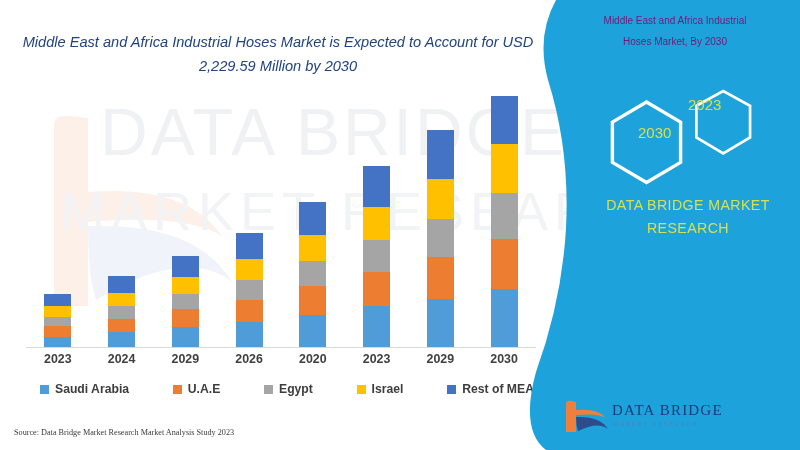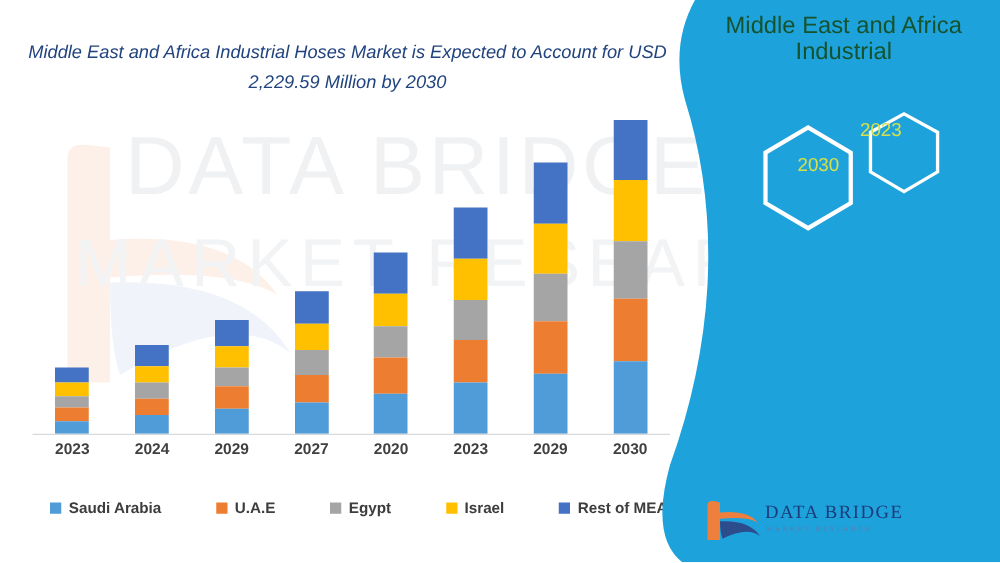--- a/index.html
+++ b/index.html
@@ -118,21 +118,20 @@
 
   
   .legend {
     position: absolute;
     left: 40px; top: 382px;
     width: 500px;
     display: flex;
     align-items: center;
     justify-content: space-between;
     padding-right: 6px;
-    margin-top: 17px;
   }
   .legend-item { display: flex; align-items: center; gap: 6px; }
   .swatch { width: 9px; height: 9px; display: block; }
   .legend-label {
     font-size: 12.2px;
     font-weight: bold;
     color: #3d3d3d;
     white-space: nowrap;
   }
 
@@ -154,22 +153,22 @@
     position: absolute;
     left: 0; top: 0;
     width: 800px; height: 450px;
     pointer-events: none;
   }
   .panel-head {
     position: absolute;
     left: 556px; top: 10px;
     width: 238px;
     text-align: center;
-    color: #14532d;
-    font-size: 19px;
+    color: #701a75;
+    font-size: 10px;
     line-height: 21px;
   }
   .hexwrap {
     position: absolute;
     left: 600px; top: 88px;
     width: 190px; height: 110px;
   }
   .hex-label {
     position: absolute;
     color: #d5e04b;
@@ -304,21 +303,21 @@
           </div>
         </div>
       </div>
     <div class="axis-line"></div>
   </div>
 
   <div class="xlabels" id="xlabels">
       <span>2023</span>
       <span>2024</span>
       <span>2029</span>
-      <span>2027</span>
+      <span>2026</span>
       <span>2020</span>
       <span>2023</span>
       <span>2029</span>
       <span>2030</span>
     </div>
 
   <div class="legend" id="legend">
       <div class="legend-item">
         <span class="swatch" style="background: rgb(79, 156, 217);"></span>
         <span class="legend-label">Saudi Arabia</span>
@@ -335,39 +334,45 @@
         <span class="swatch" style="background: rgb(255, 192, 0);"></span>
         <span class="legend-label">Israel</span>
       </div>
       <div class="legend-item">
         <span class="swatch" style="background: rgb(68, 114, 196);"></span>
         <span class="legend-label">Rest of MEA</span>
       </div>
     </div>
 
   <div class="footer">
+    <span>Source: Data Bridge Market Research Market Analysis Study 2023</span>
   </div>
 
   <svg class="panel" viewBox="0 0 800 450" preserveAspectRatio="none">
     <path d="M800 0 L800 450 L546 450 Q520 430 536 372 Q562 300 566 228 Q570 150 548 80 Q536 36 556 0 Z" fill="#1ea2db"></path>
   </svg>
 
   <div class="panel-head">
     <div>Middle East and Africa Industrial</div>
+    <div>Hoses Market, By 2030</div>
   </div>
 
   <div class="hexwrap">
     <svg width="190" height="110" viewBox="0 0 190 110">
       <polygon points="30,40 52,27 74,40 74,66 52,79 30,66" transform="translate(0,0) scale(1.55) translate(-22,-18)" fill="none" stroke="#ffffff" stroke-width="2.2"></polygon>
       <polygon points="95,10 117,-2 139,10 139,36 117,49 95,36" transform="translate(0,8) scale(1.22) translate(-16,-2)" fill="none" stroke="#ffffff" stroke-width="2.2"></polygon>
     </svg>
     <span class="hex-label a">2030</span>
     <span class="hex-label b">2023</span>
   </div>
 
+  <div class="brand">
+    <div>DATA BRIDGE MARKET</div>
+    <div>RESEARCH</div>
+  </div>
 
   <div class="logo-box">
     <svg width="50" height="40" viewBox="0 0 50 40">
       <path d="M6 34 L6 6 Q6 2 12 3 L16 4 L16 34 Z" fill="#ef7f3d"></path>
       <path d="M16 12 Q38 10 46 20 Q38 15 16 17 Z" fill="#ef7f3d"></path>
       <path d="M16 19 Q40 18 48 31 Q38 23 18 33 Q16 27 16 19 Z" fill="#2c4c8c"></path>
     </svg>
     <div class="logo-text">DATA BRIDGE</div>
     <div class="logo-sub">MARKET RESEARCH</div>
   </div>

